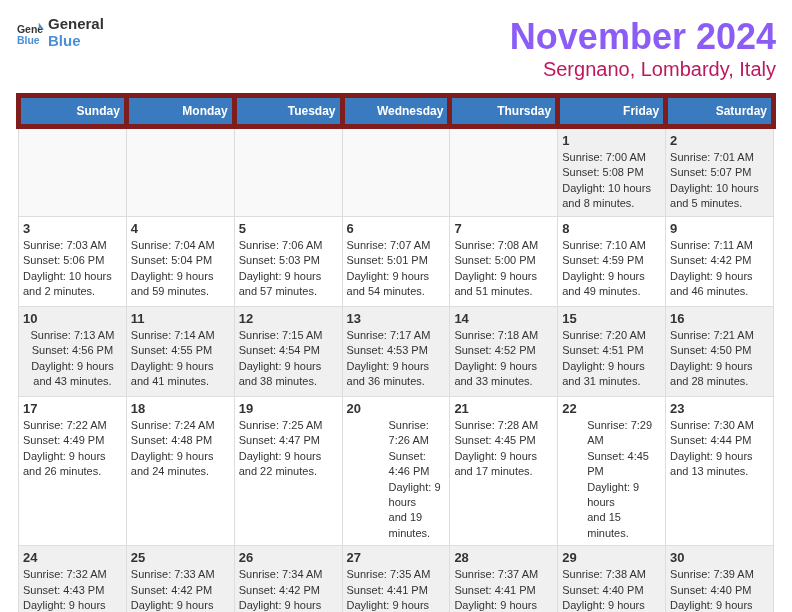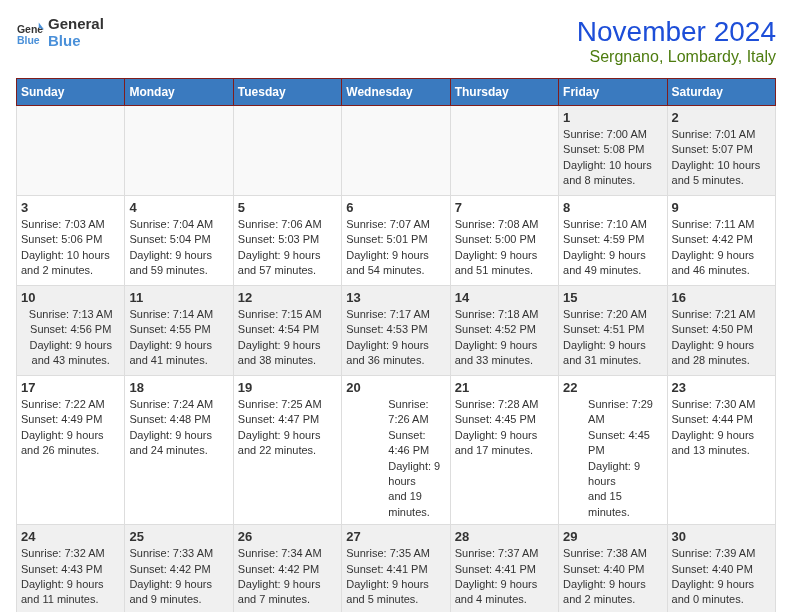--- a/index.html
+++ b/index.html
@@ -22,41 +22,41 @@
       gap: 4px;
     }
     .logo-icon {
       width: 28px;
       height: 28px;
     }
     .title-area {
       text-align: right;
     }
     .month-title {
-      font-size: 28px;
-      font-weight: normal;
-      color: #1d4ed8;
+      font-size: 36px;
+      font-weight: bold;
+      color: #8b5cf6;
     }
     .location-title {
-      font-size: 16px;
-      color: #4d7c0f;
+      font-size: 20px;
+      color: #be185d;
     }
     table {
       width: 100%;
       border-collapse: collapse;
       table-layout: fixed;
     }
     th {
       background-color: #3a7abf;
       color: #fff;
       font-size: 12px;
       font-weight: bold;
       padding: 6px 4px;
-      text-align: left;
-      border: 1px solid #7f1d1d;
+      text-align: right;
+      border: 5px solid #7f1d1d;
     }
     td {
       vertical-align: top;
       border: 1px solid #ddd;
       padding: 4px;
       font-size: 10px;
       color: #333;
       height: 90px;
       background: #fff;
     }

